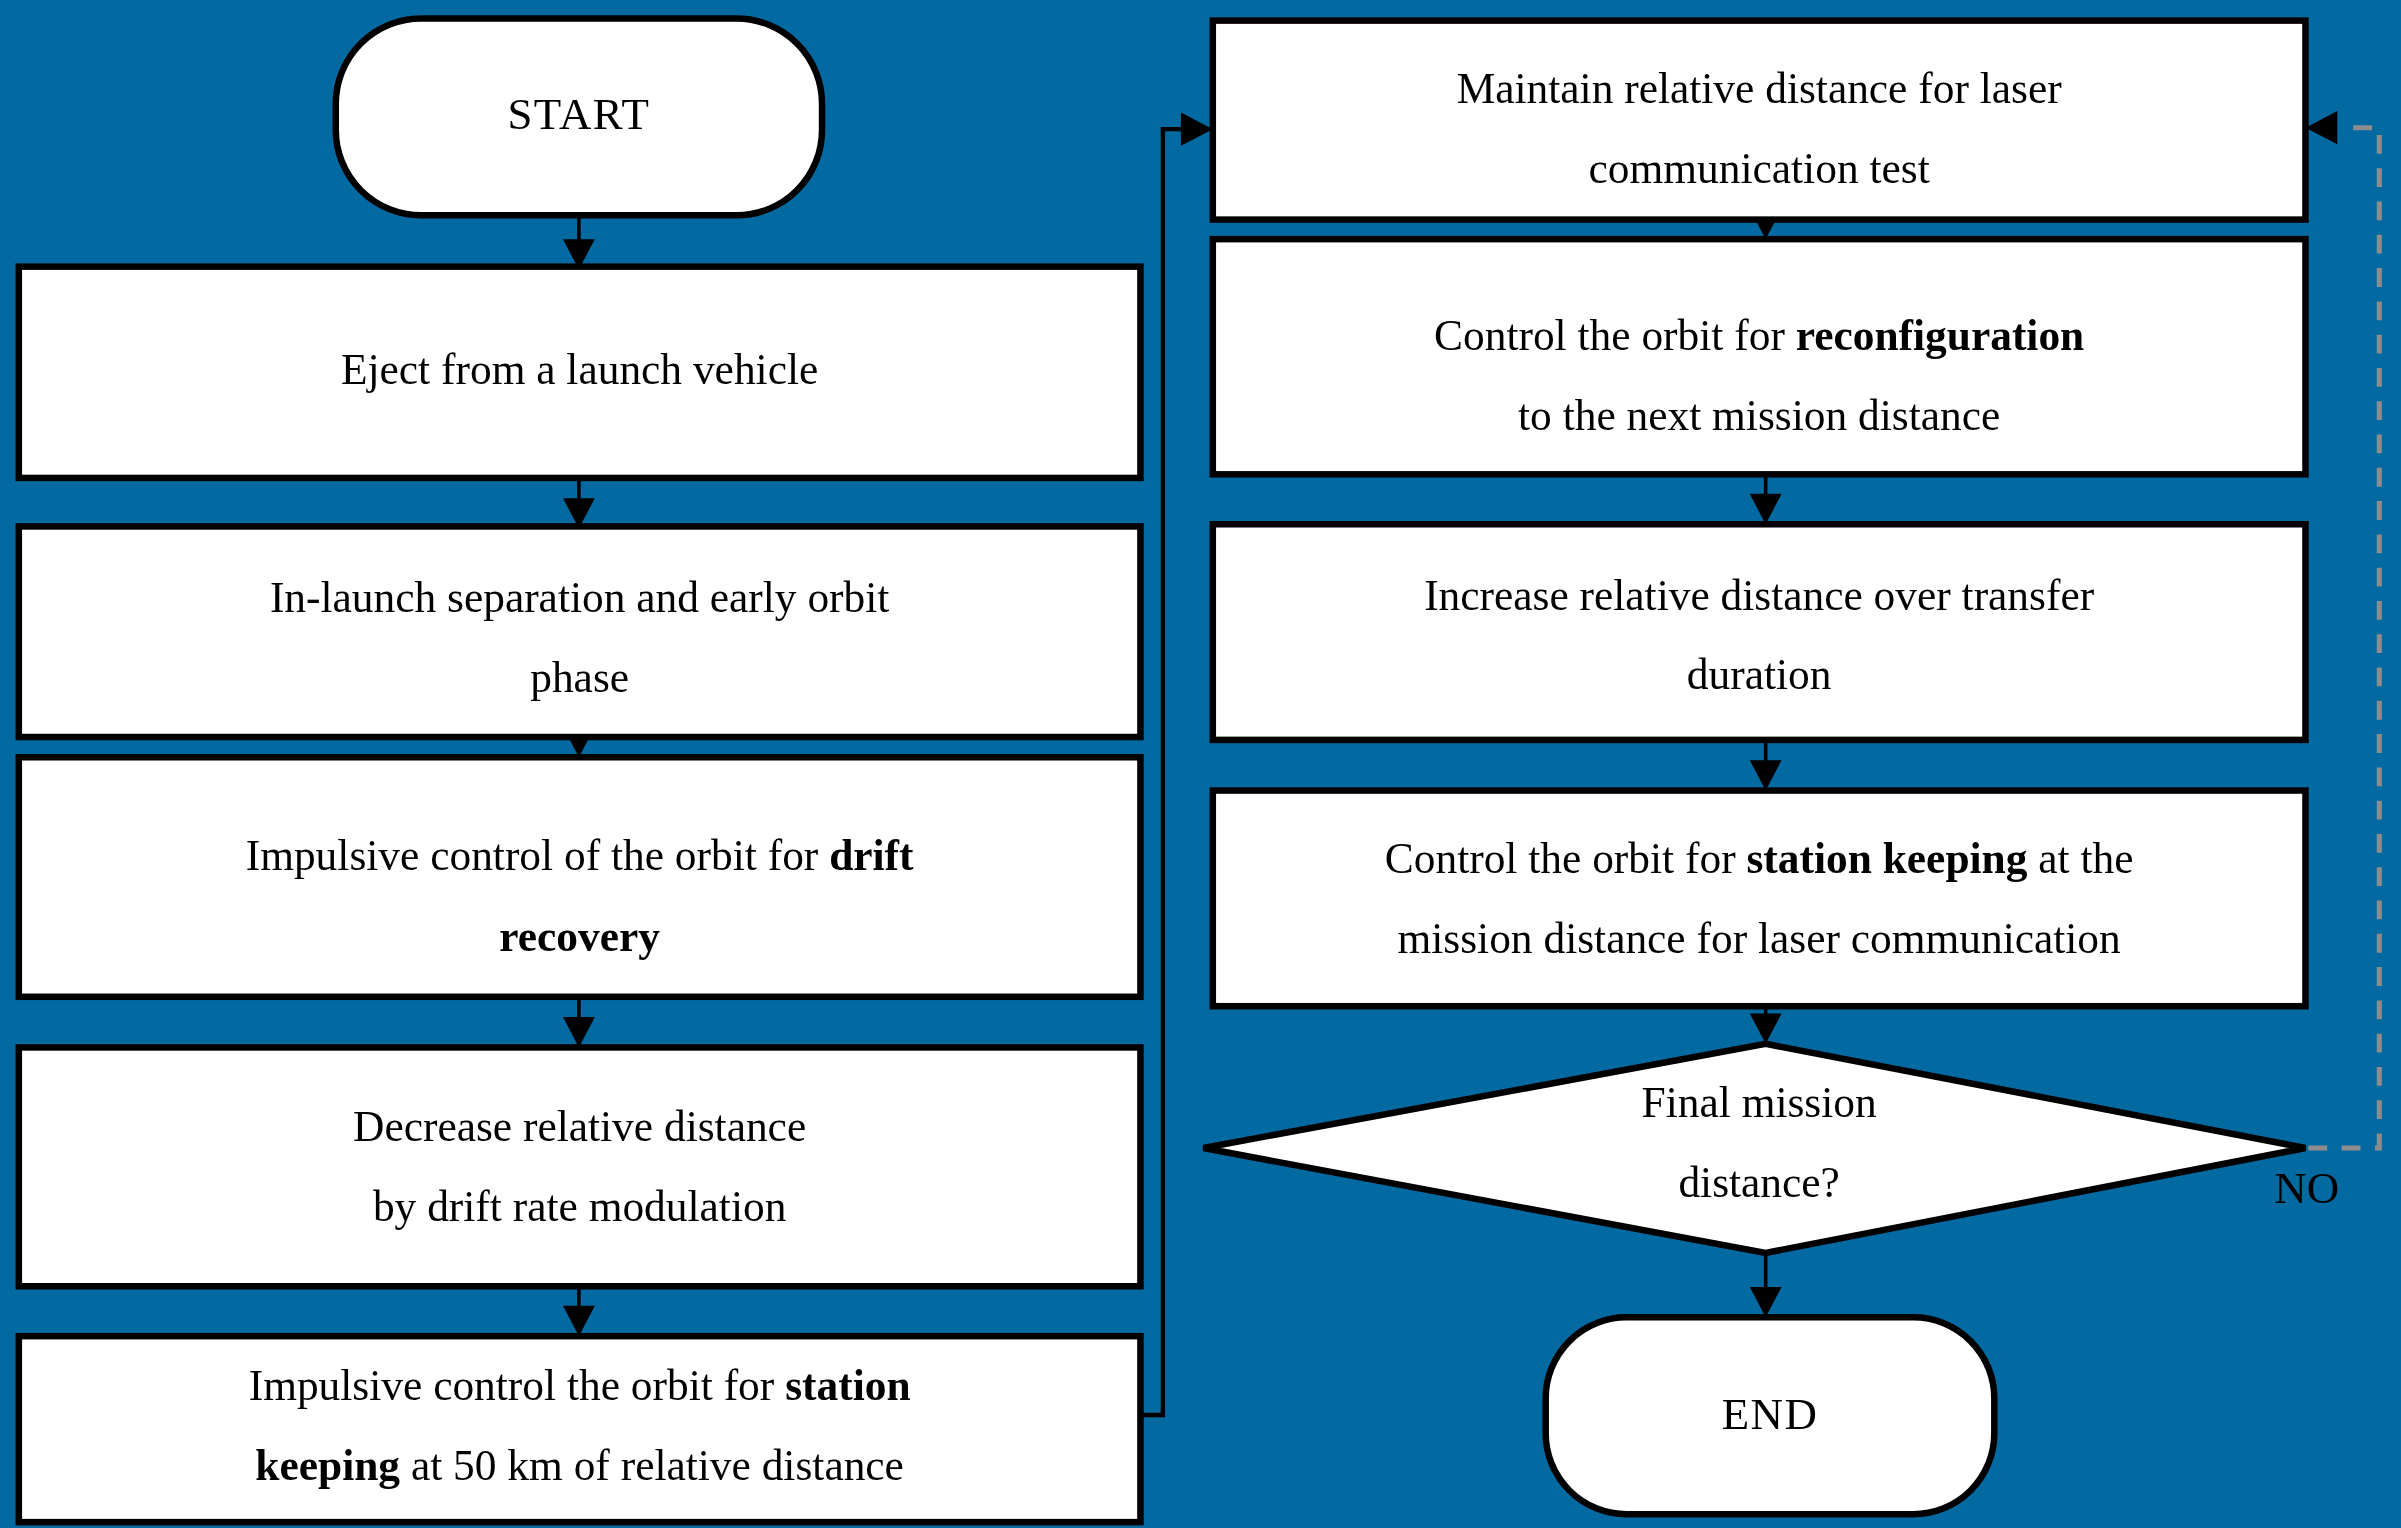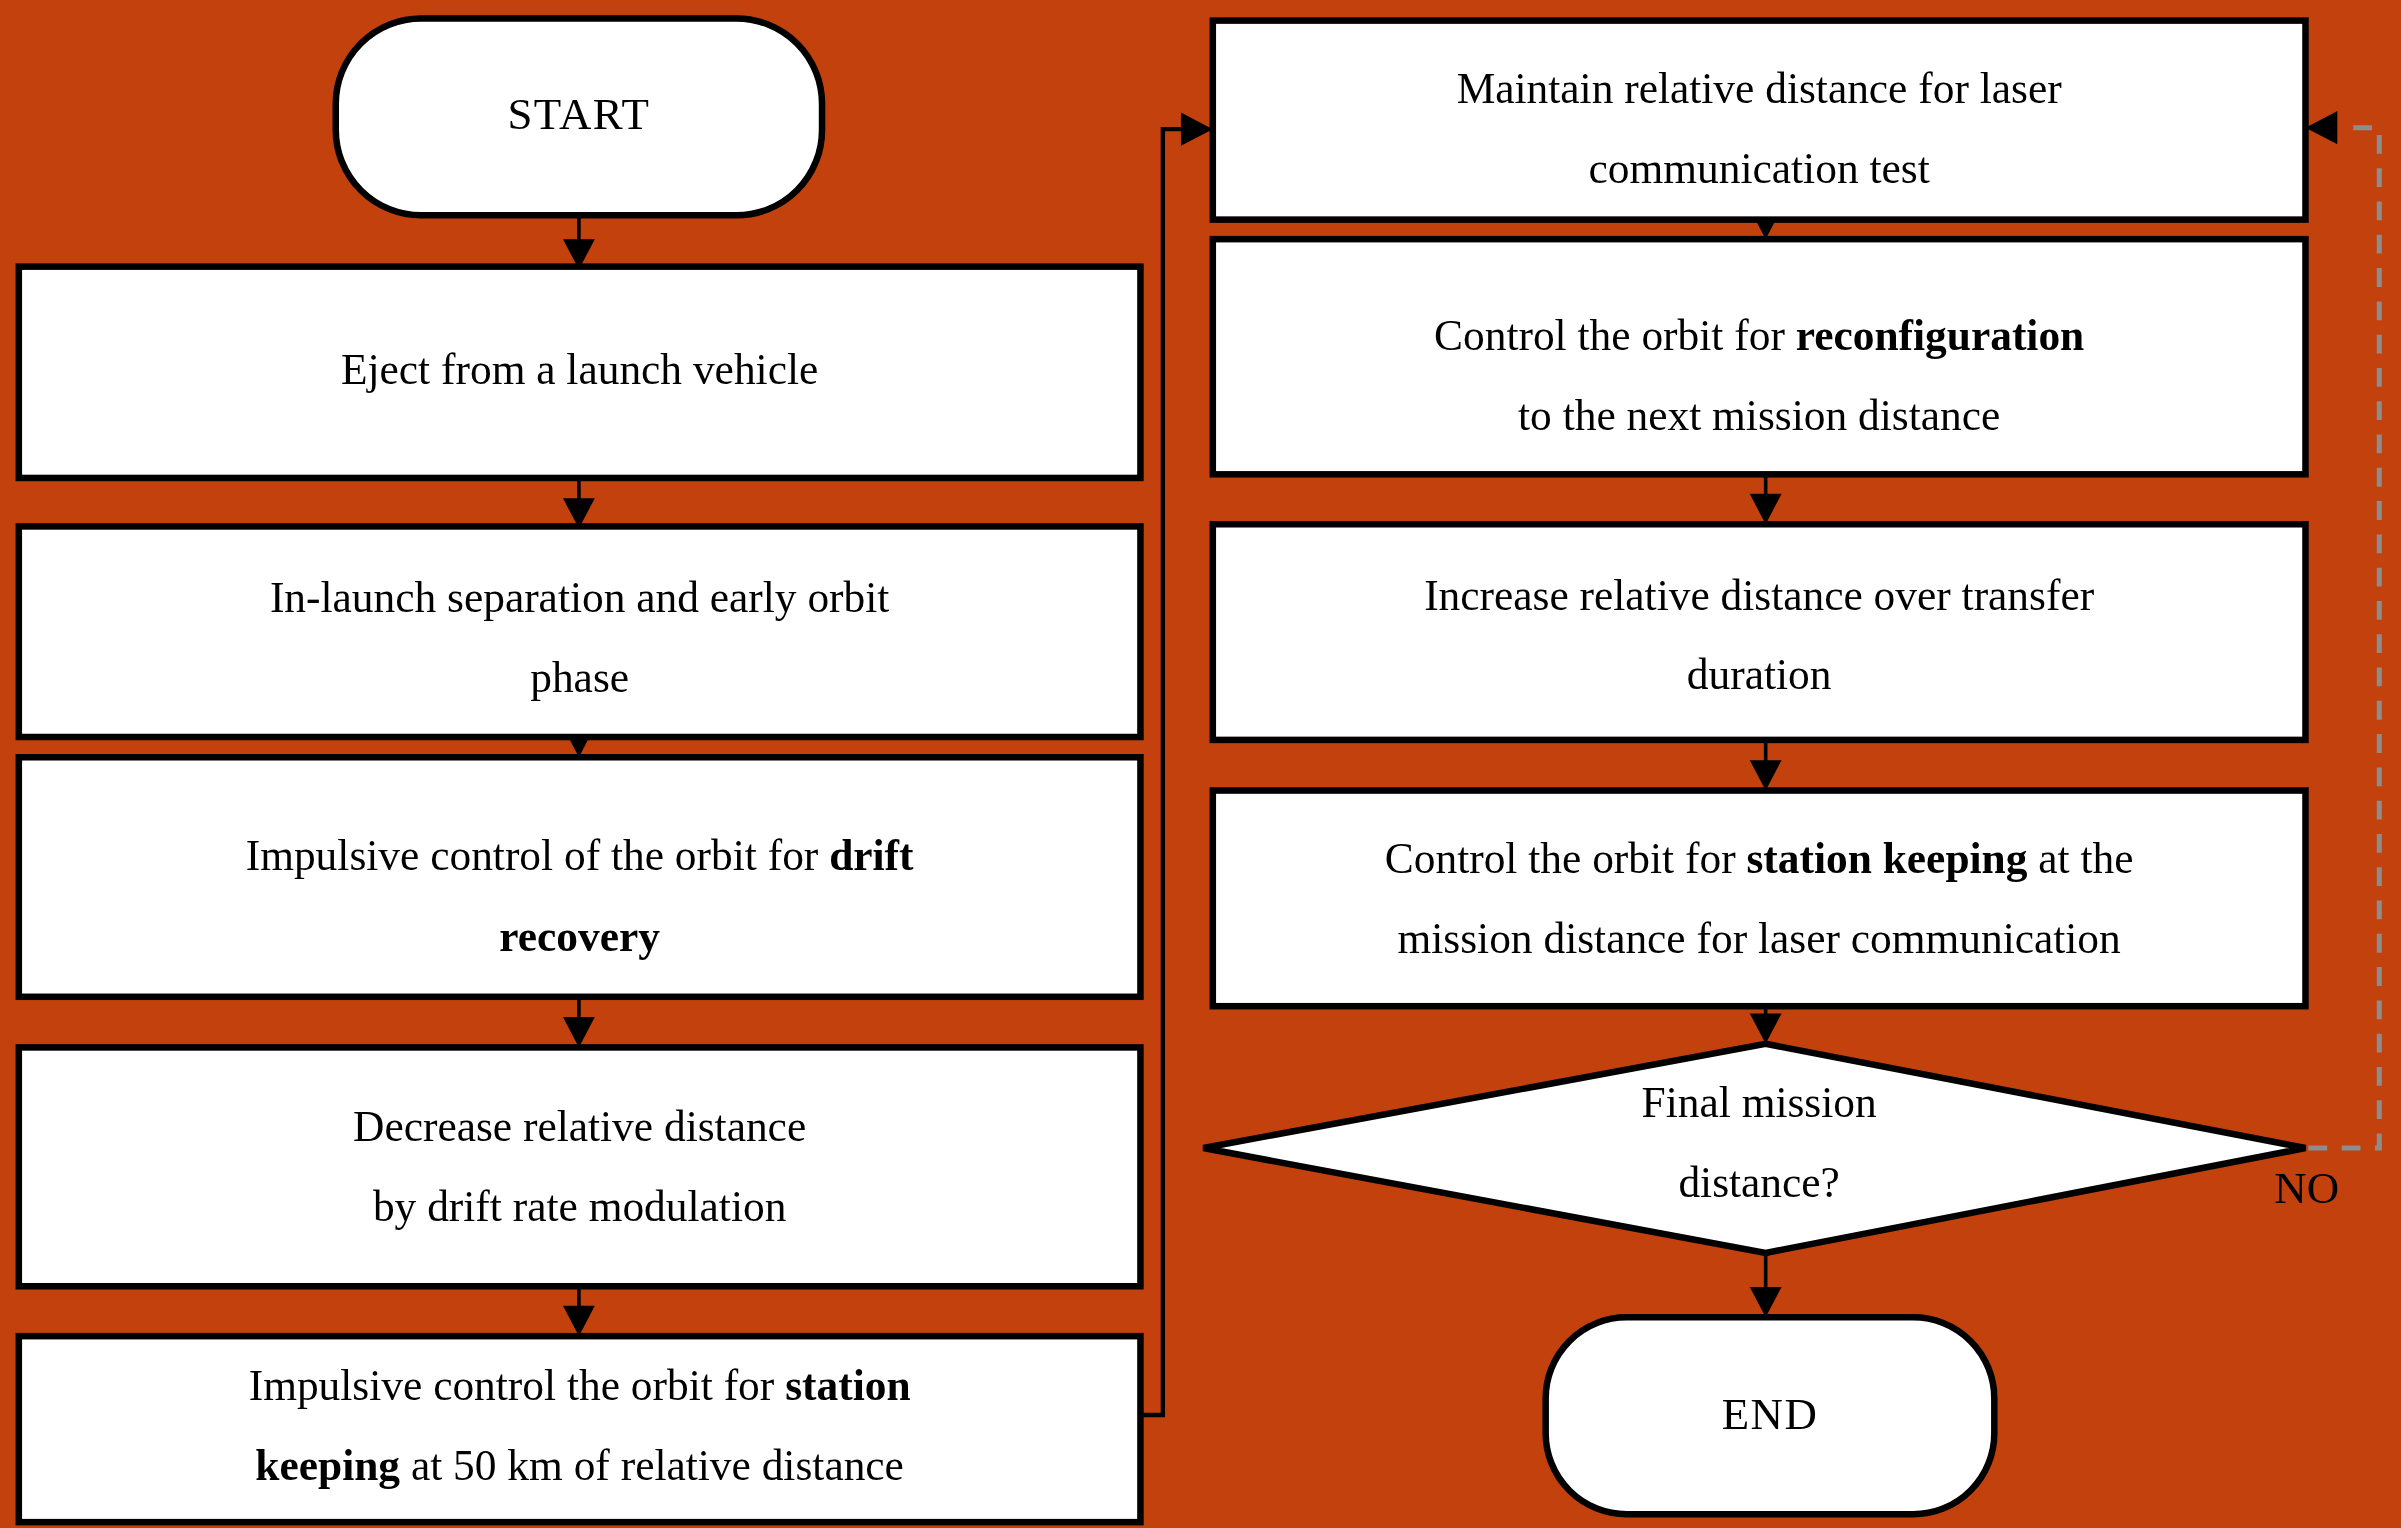--- a/index.html
+++ b/index.html
@@ -8,21 +8,21 @@
     padding: 0;
     background: #ffffff;
   }
   body {
     font-family: "Liberation Serif", "DejaVu Serif", serif;
   }
   #flow-root {
     position: relative;
     width: 2401px;
     height: 1529px;
-    background: #c2410c;
+    background: #0369a1;
     overflow: hidden;
   }
   svg.flow-canvas {
     position: absolute;
     top: 0;
     left: 0;
     width: 2401px;
     height: 1529px;
     display: block;
   }

